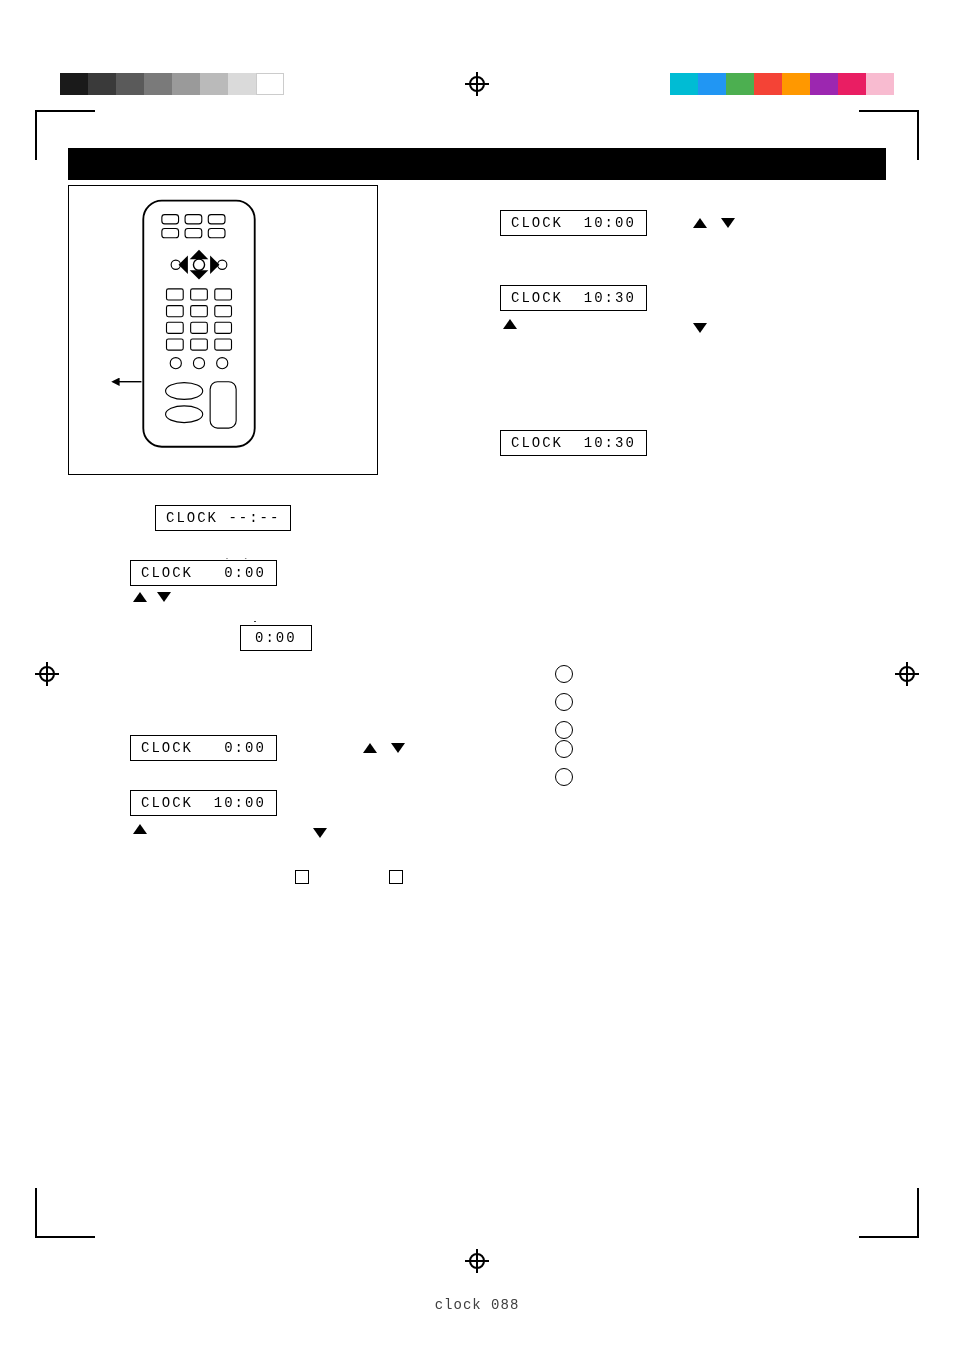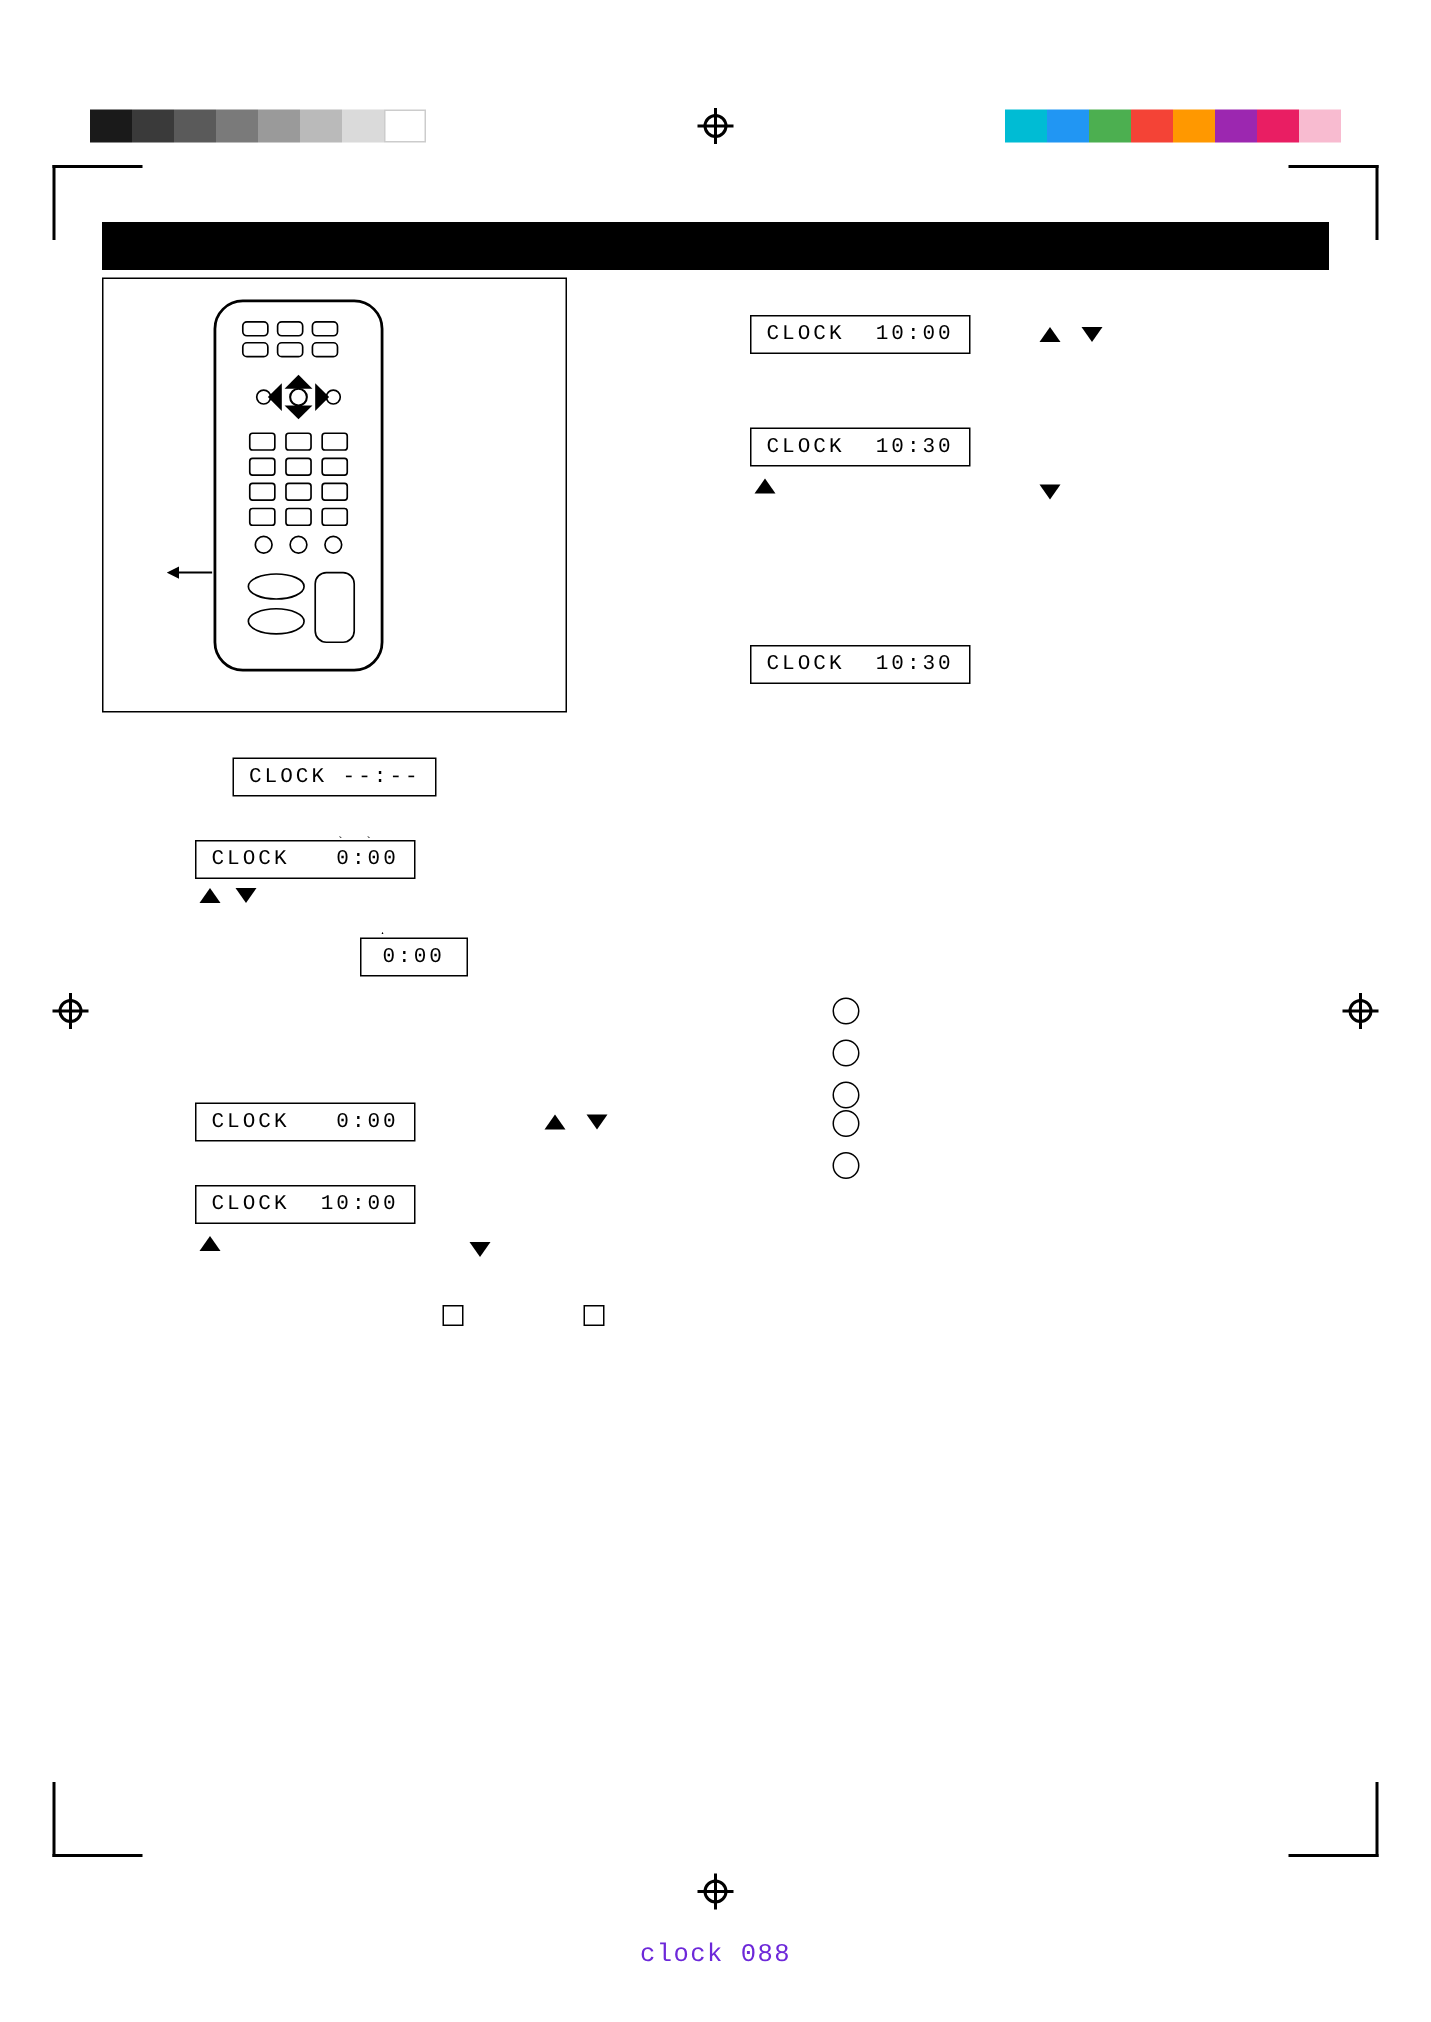--- a/index.html
+++ b/index.html
@@ -446,13 +446,13 @@
 
 <div style="position:absolute; top:825px; left:310px;">
   <div class="arrow-down"></div>
 </div>
 
 <div style="position:absolute; top:870px; left:295px; display:flex; align-items:center; gap:20px;">
   <div class="small-box"></div>
   <div style="margin-left:60px;" class="small-box"></div>
 </div>
 
-<div style="position:absolute; bottom:35px; left:50%; transform:translateX(-50%); font-family:'Courier New',monospace; font-size:17px; color:#6d28d9; letter-spacing:1px;">clock 088</div>
+<div style="position:absolute; bottom:35px; left:50%; transform:translateX(-50%); font-family:'Courier New',monospace; font-size:14px; color:#404040; letter-spacing:1px;">clock 088</div>
 
 </body></html>

